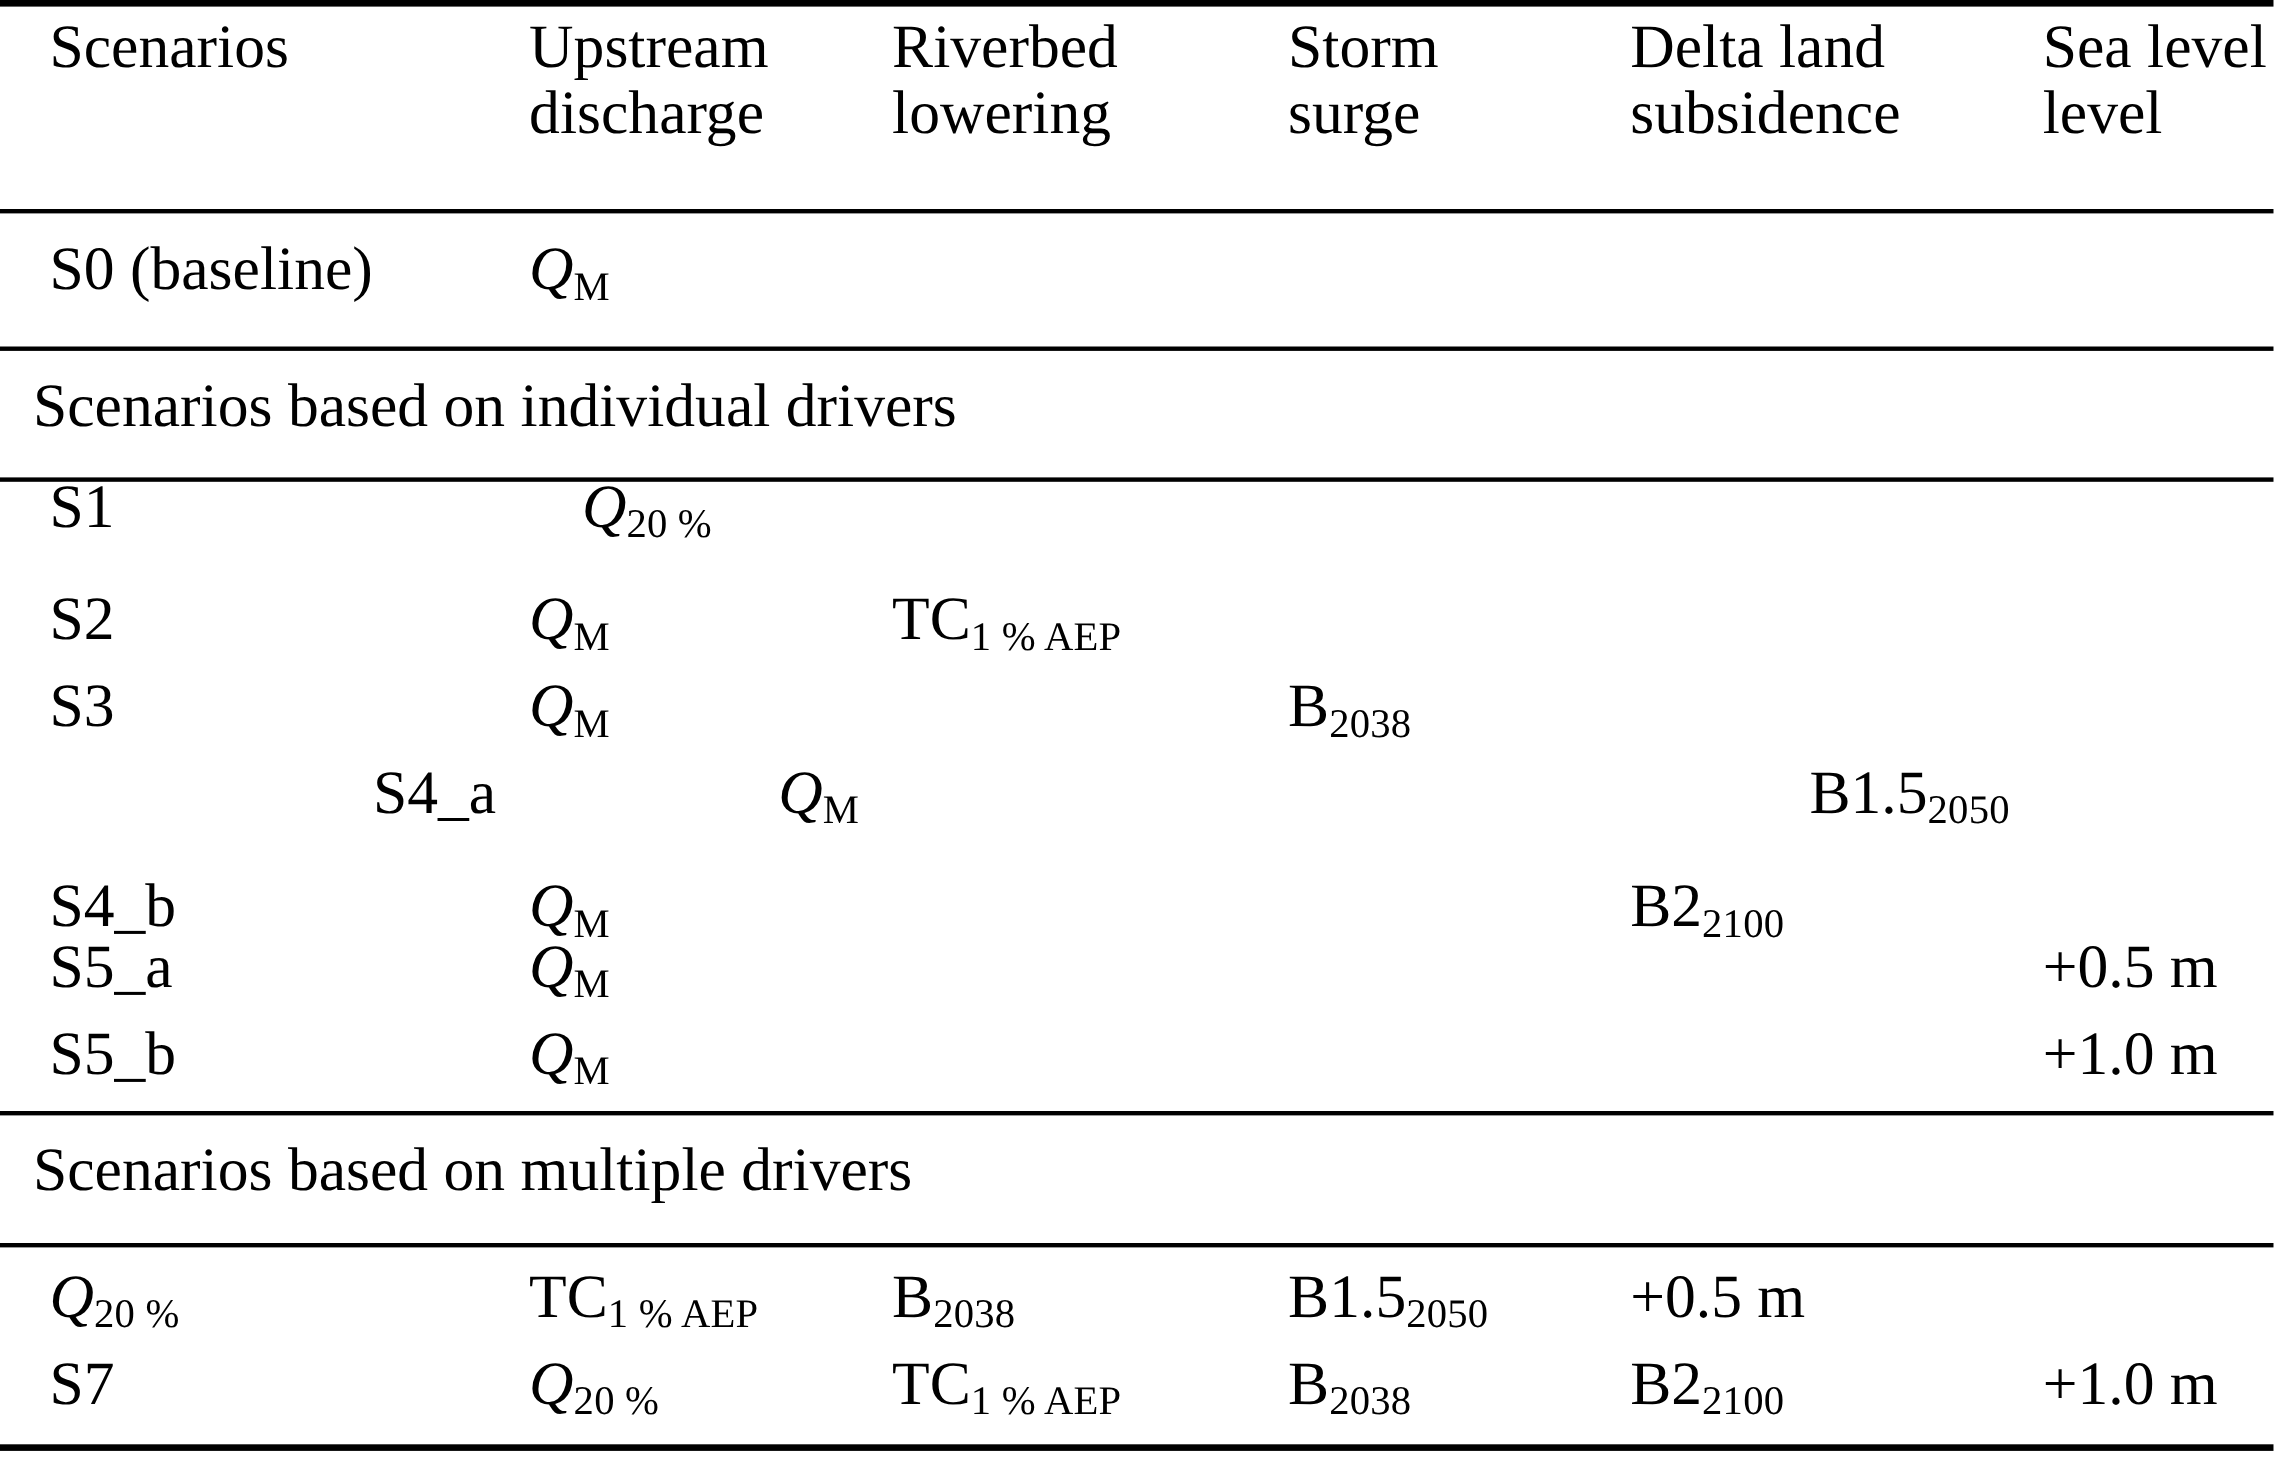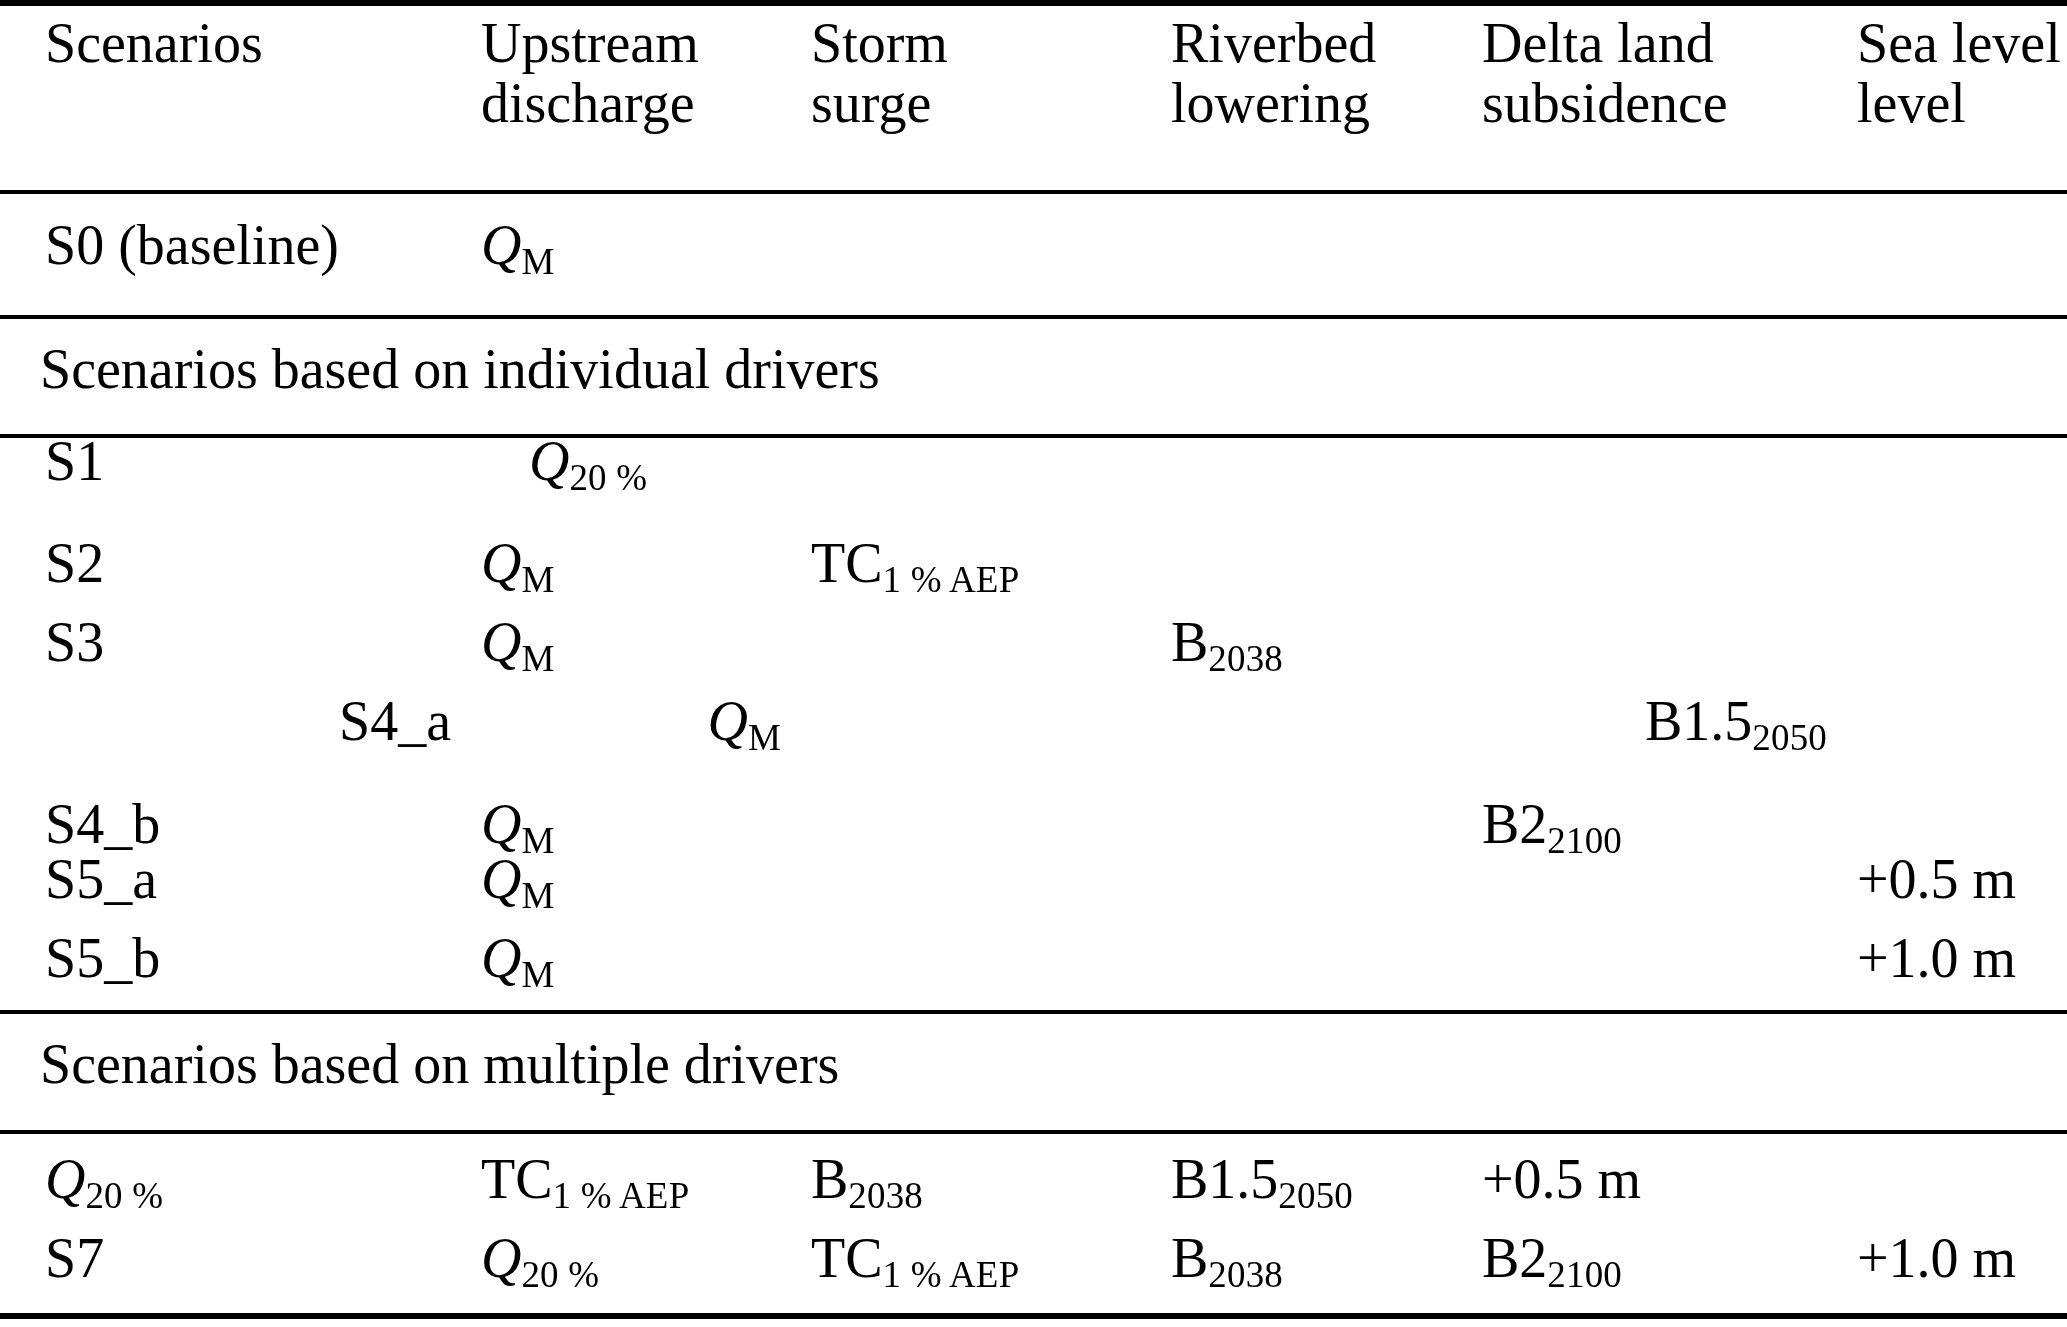--- a/index.html
+++ b/index.html
@@ -72,21 +72,21 @@
 
   
   .section-row {
     position: absolute;
     left: 0;
     width: 2067px;
   }
   .section-label {
     font-size: 56px;
     line-height: 1.06;
-    padding-left: 40px;
+    padding-left: 30px;
     white-space: nowrap;
   }
   .section-row-1 { top: 340px;  }
   .section-row-2 { top: 1035px; }
 
   
   .data-row { }
   .data-row .cell { padding-top: 0; }
 
   
@@ -110,26 +110,26 @@
 
   <div class="row header-row">
     <div class="cell">
       <span>Scenarios</span>
     </div>
     <div class="cell">
       <span>Upstream</span><br>
       <span>discharge</span>
     </div>
     <div class="cell">
+      <span>Riverbed</span><br>
+      <span>lowering</span>
+    </div>
+    <div class="cell">
       <span>Storm</span><br>
       <span>surge</span>
-    </div>
-    <div class="cell">
-      <span>Riverbed</span><br>
-      <span>lowering</span>
     </div>
     <div class="cell">
       <span>Delta land</span><br>
       <span>subsidence</span>
     </div>
     <div class="cell">
       <span>Sea level</span><br>
       <span>level</span>
     </div>
   </div>

